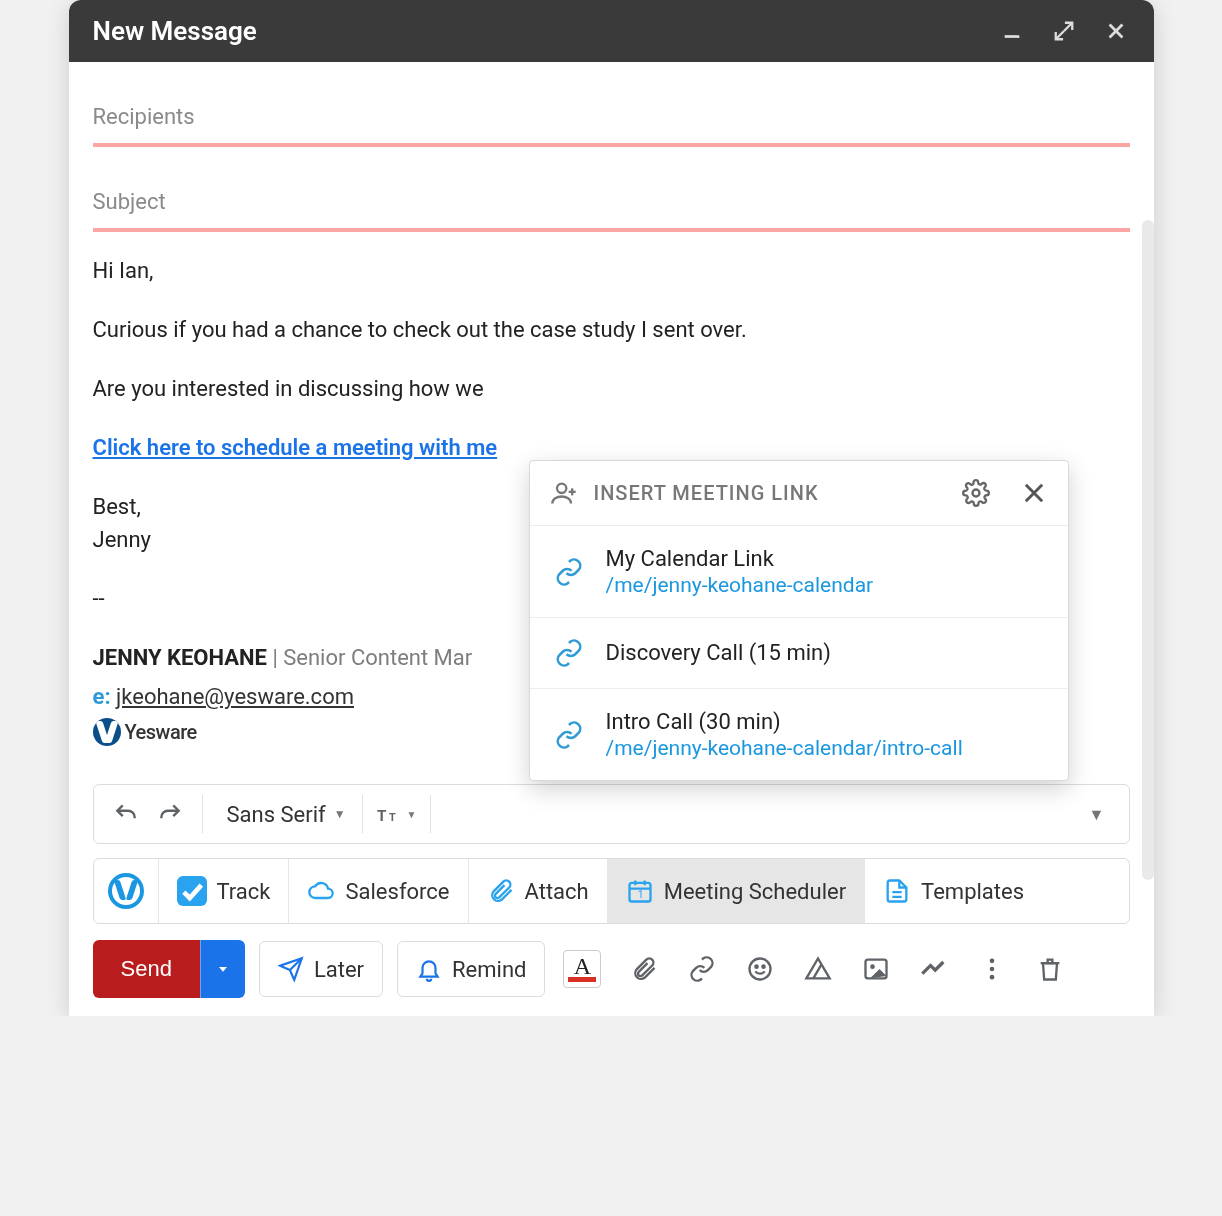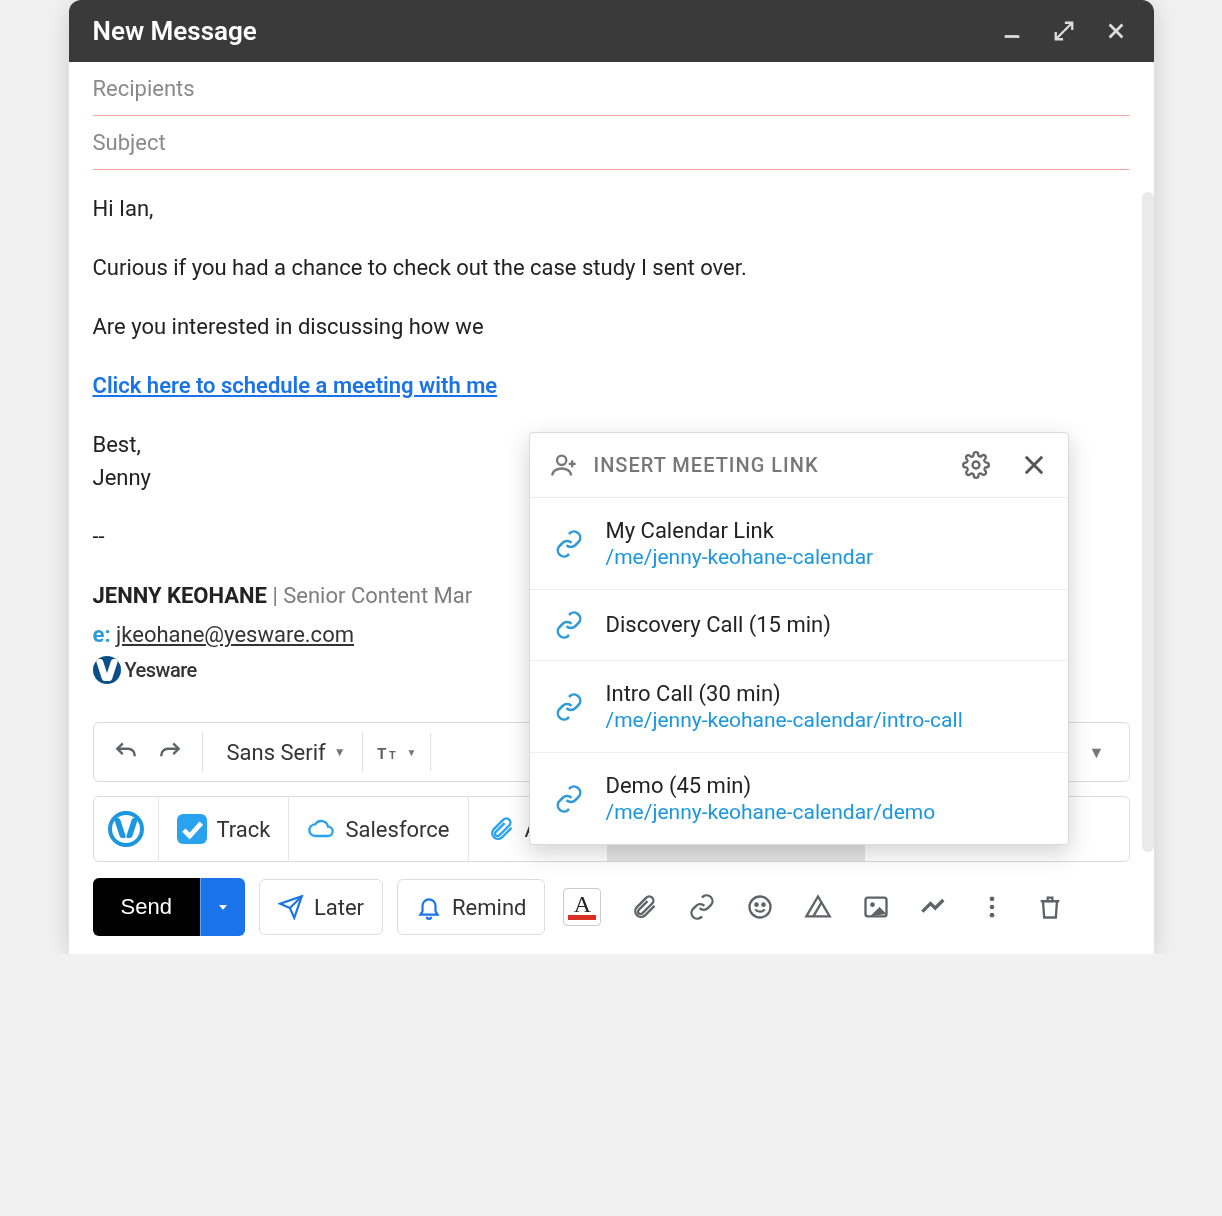--- a/index.html
+++ b/index.html
@@ -4,21 +4,21 @@
 <style>
   * { box-sizing: border-box; margin: 0; padding: 0; }
   body { font-family: -apple-system, BlinkMacSystemFont, "Segoe UI", Roboto, Arial, sans-serif; background:#f1f1f1; padding:0; }
   .window { width:1085px; margin:0 auto; background:#fff; border-radius:12px 12px 0 0; overflow:hidden; position:relative; box-shadow:0 4px 24px rgba(0,0,0,.15); }
   .titlebar { background:#3a3a3a; color:#fff; display:flex; align-items:center; padding:16px 24px; }
   .titlebar .title { font-size:26px; font-weight:600; }
   .titlebar .spacer { flex:1; }
   .titlebar .icn { width:28px; height:28px; margin-left:24px; cursor:pointer; display:flex; align-items:center; justify-content:center; color:#ddd; }
   .titlebar .icn svg { width:22px; height:22px; }
   .content { padding:0 24px; background:#fff; position:relative; }
-  .field { border-bottom:1px solid #fca5a5; padding:14px 0; font-size:22px; color:#8a8a8a; }
+  .field { border-bottom:4px solid #fca5a5; padding:14px 0; font-size:22px; color:#8a8a8a;margin-top:28px; }
   .body-area { padding:22px 0 0 0; font-size:22px; color:#222; line-height:1.5; min-height:560px; position:relative; }
   .body-area p { margin:0 0 26px 0; }
   .body-area a { color:#1a73e8; text-decoration:underline; font-weight:600; }
   .sigsep { margin-bottom:4px;}
   .sig-name { font-weight:700; }
   .sig-title { color:#7d7d7d; }
   .sig-email-label { color:#2f9bd6; font-weight:700; }
   .sig-email { color:#333; text-decoration:underline; }
   .yesware-logo { display:flex; align-items:center; gap:4px; margin-top:4px;}
   .yesware-logo .mark { width:28px; height:28px; border-radius:50%; background:#0b4f8a; position:relative; overflow:hidden; }
@@ -41,21 +41,21 @@
   .yw-bar .seg.active { background:#e6e6e6; }
   .yw-bar svg { width:28px; height:28px; }
   .yw-logo-circle{width:36px;height:36px;border-radius:50%;border:4px solid #1a97e0;position:relative;}
   .yw-logo-circle::before,.yw-logo-circle::after{content:'';position:absolute;top:3px;width:6px;height:20px;background:#1a97e0;border-radius:2px;}
   .yw-logo-circle::before{left:5px;transform:skewX(18deg);}
   .yw-logo-circle::after{right:5px;transform:skewX(-18deg);}
   .chk{width:30px;height:30px;border-radius:6px;background:#29a3ef;display:flex;align-items:center;justify-content:center;color:#fff;}
 
   .bottom-bar { display:flex; align-items:center; gap:14px; padding:0 0 18px 0;}
   .send-group { display:flex; }
-  .send-btn { background:#000000; color:#fff; font-size:22px; font-weight:500; border:none; padding:16px 28px; border-radius:6px 0 0 6px; cursor:pointer; }
+  .send-btn { background:#b91c1c; color:#fff; font-size:22px; font-weight:500; border:none; padding:16px 28px; border-radius:6px 0 0 6px; cursor:pointer; }
   .send-caret { background:#1a73e8; color:#fff; border:none; border-left:1px solid rgba(255,255,255,.35); padding:0 14px; border-radius:0 6px 6px 0; cursor:pointer; display:flex; align-items:center; }
   .outline-btn{ display:flex; align-items:center; gap:10px; border:1px solid #dcdcdc; border-radius:6px; height:56px; padding:0 18px; font-size:22px; color:#333; cursor:pointer;}
   .outline-btn svg{width:26px;height:26px;stroke:#1a73e8;}
   .tb-icons { display:flex; align-items:center; gap:28px; margin-left:4px; }
   .tb-icons .ic { width:30px; height:30px; color:#5f6368; cursor:pointer; display:flex; align-items:center; justify-content:center;}
   .tb-icons .ic svg { width:28px; height:28px; }
   .textcolor{width:30px;display:flex;flex-direction:column;align-items:center;}
   .textcolor .A{font-size:24px;font-weight:500;color:#222;font-family:Georgia,serif;line-height:18px;}
   .textcolor .bar{height:5px;width:28px;background:#d93025;margin-top:2px;}
   .ic.boxed{border:1px solid #ccc;border-radius:4px;padding:4px;width:38px;height:38px;}
@@ -328,26 +328,16 @@
       <div class="popup-item">
         <svg class="link-ic" viewBox="0 0 24 24" fill="none" stroke="currentColor" stroke-width="2">
             <path d="M10 13a5 5 0 007 0l3-3a5 5 0 00-7-7l-1 1"></path>
             <path d="M14 11a5 5 0 00-7 0l-3 3a5 5 0 007 7l1-1"></path>
           </svg>
         <div class="txt">
           <div class="name">Intro Call (30 min)</div>
           <div class="url">/me/jenny-keohane-calendar/intro-call</div>
         </div>
       </div>
-      <div class="popup-item">
-        <svg class="link-ic" viewBox="0 0 24 24" fill="none" stroke="currentColor" stroke-width="2">
-            <path d="M10 13a5 5 0 007 0l3-3a5 5 0 00-7-7l-1 1"></path>
-            <path d="M14 11a5 5 0 00-7 0l-3 3a5 5 0 007 7l1-1"></path>
-          </svg>
-        <div class="txt">
-          <div class="name">Demo (45 min)</div>
-          <div class="url">/me/jenny-keohane-calendar/demo</div>
-        </div>
-      </div>
     </div>
 
   </div>
 </div>
 
 </body></html>

